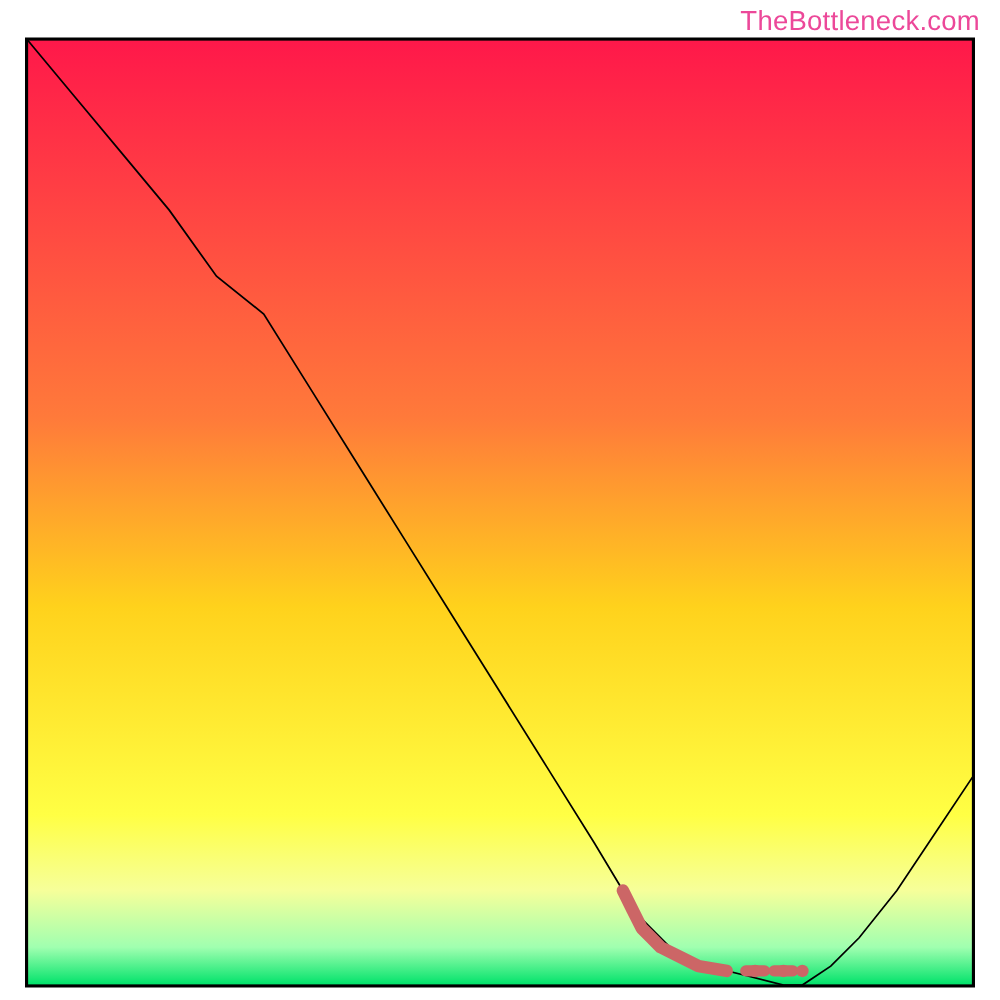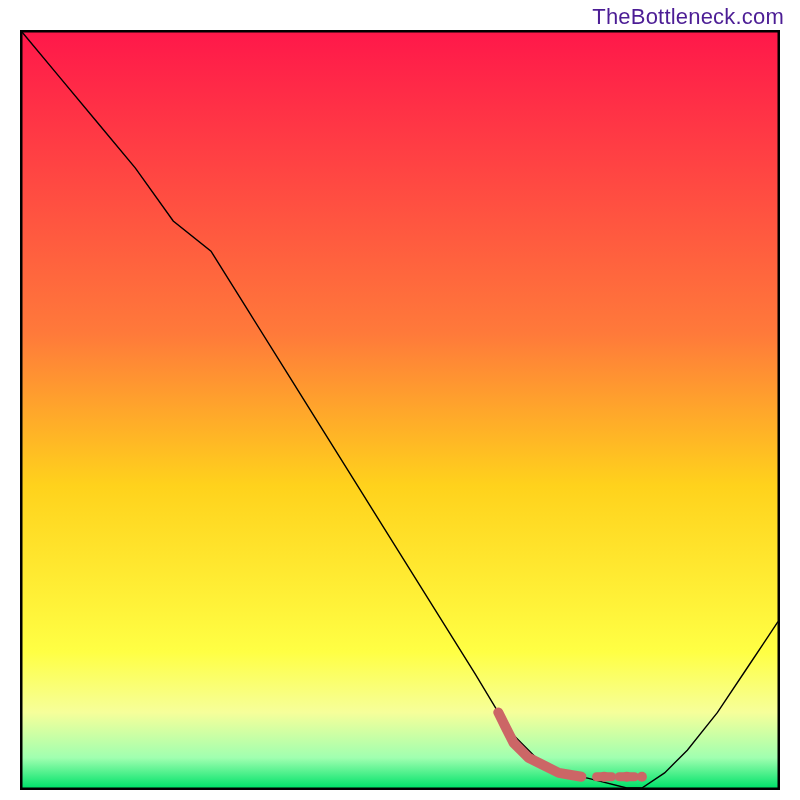--- a/index.html
+++ b/index.html
@@ -14,21 +14,21 @@
   .container {
     position: relative;
     width: 800px;
     height: 800px;
   }
   .watermark {
     position: absolute;
     top: 4px;
     right: 16px;
     font-size: 22px;
-    color: #4c1d95;
+    color: #ec4899;
     font-weight: normal;
     letter-spacing: 0.2px;
   }
   .plot-area {
     position: absolute;
     left: 20px;
     top: 30px;
     width: 760px;
     height: 760px;
   }

